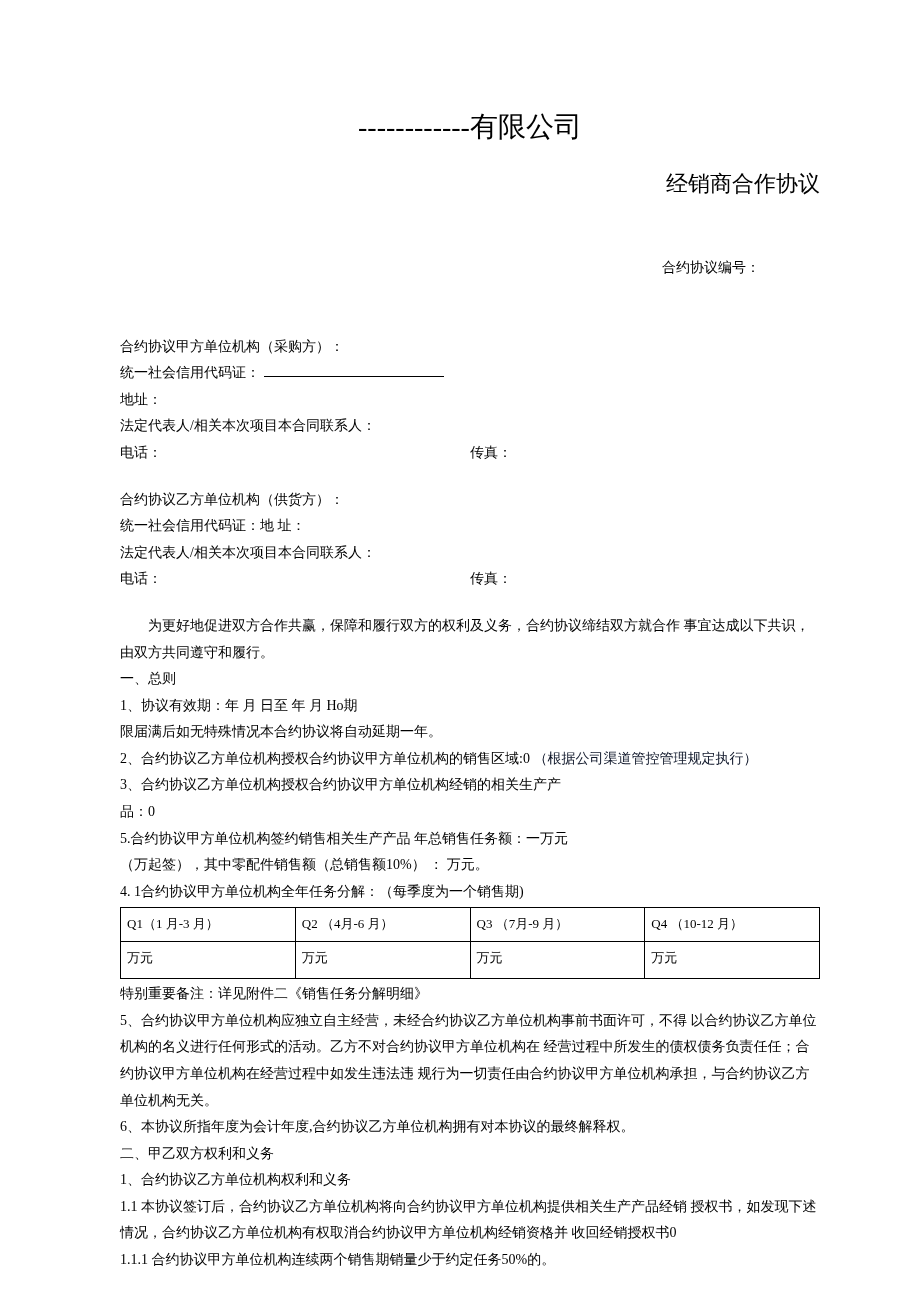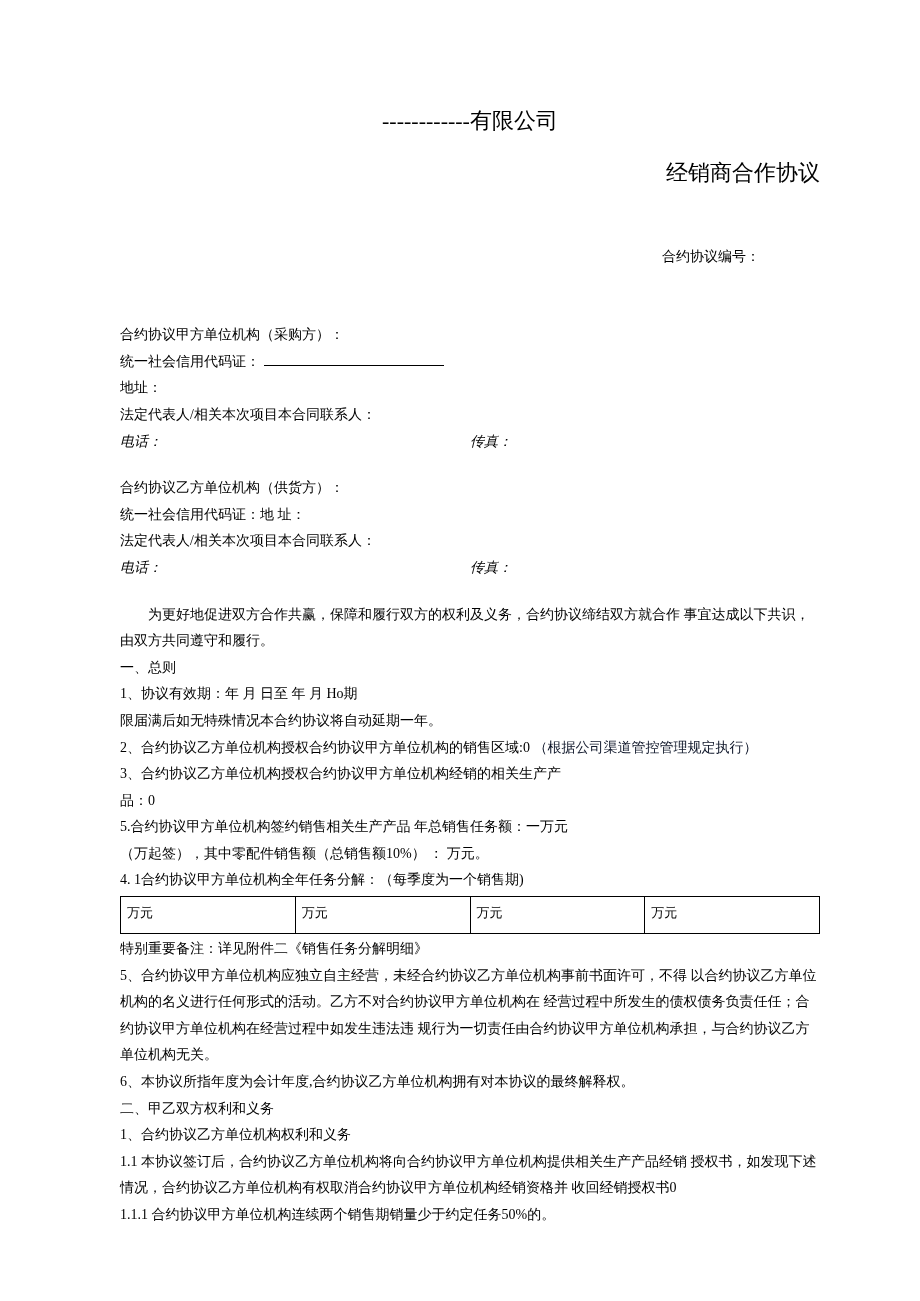--- a/index.html
+++ b/index.html
@@ -6,21 +6,21 @@
     font-family: "SimSun", "宋体", serif;
     font-size: 14px;
     color: #000;
     background: #fff;
     margin: 0;
     padding: 60px 100px 60px 120px;
     line-height: 1.9;
   }
   .title1 {
     text-align: center;
-    font-size: 22px;
+    font-size: 28px;
     margin-top: 40px;
     margin-bottom: 10px;
   }
   .title2 {
     text-align: right;
     font-size: 22px;
     margin-bottom: 50px;
   }
   .contract-no {
     text-align: right;
@@ -28,21 +28,20 @@
     margin-bottom: 52px;
   }
   .party-block {
     margin-bottom: 20px;
   }
   .row {
     display: flex;
   }
   .col-half {
     flex: 0 0 50%;
-    font-style: italic;
   }
   .underline {
     display: inline-block;
     border-bottom: 1px solid #000;
     min-width: 180px;
     height: 1em;
     vertical-align: baseline;
   }
   p {
     margin: 0;
@@ -109,20 +108,26 @@
   <span>2、合约协议乙方单位机构授权合约协议甲方单位机构的销售区域:0 </span><span class="red">（根据公司渠道管控管理规定执行）</span>
 </p>
 <p>3、合约协议乙方单位机构授权合约协议甲方单位机构经销的相关生产产</p>
 <p>品：0</p>
 <p>5.合约协议甲方单位机构签约销售相关生产产品 年总销售任务额：一万元</p>
 <p>（万起签），其中零配件销售额（总销售额10%） ： 万元。</p>
 <p>4. 1合约协议甲方单位机构全年任务分解：（每季度为一个销售期)</p>
 
 <table>
   <tbody>
+      <tr>
+    <td>Q1（1 月-3 月）</td>
+    <td>Q2 （4月-6 月）</td>
+    <td>Q3 （7月-9 月）</td>
+    <td>Q4 （10-12 月）</td>
+  </tr>
   <tr>
     <td class="valcell">万元</td>
     <td class="valcell">万元</td>
     <td class="valcell">万元</td>
     <td class="valcell">万元</td>
   </tr>
 </tbody>
   </table>
 
 <p>特别重要备注：详见附件二《销售任务分解明细》</p>

